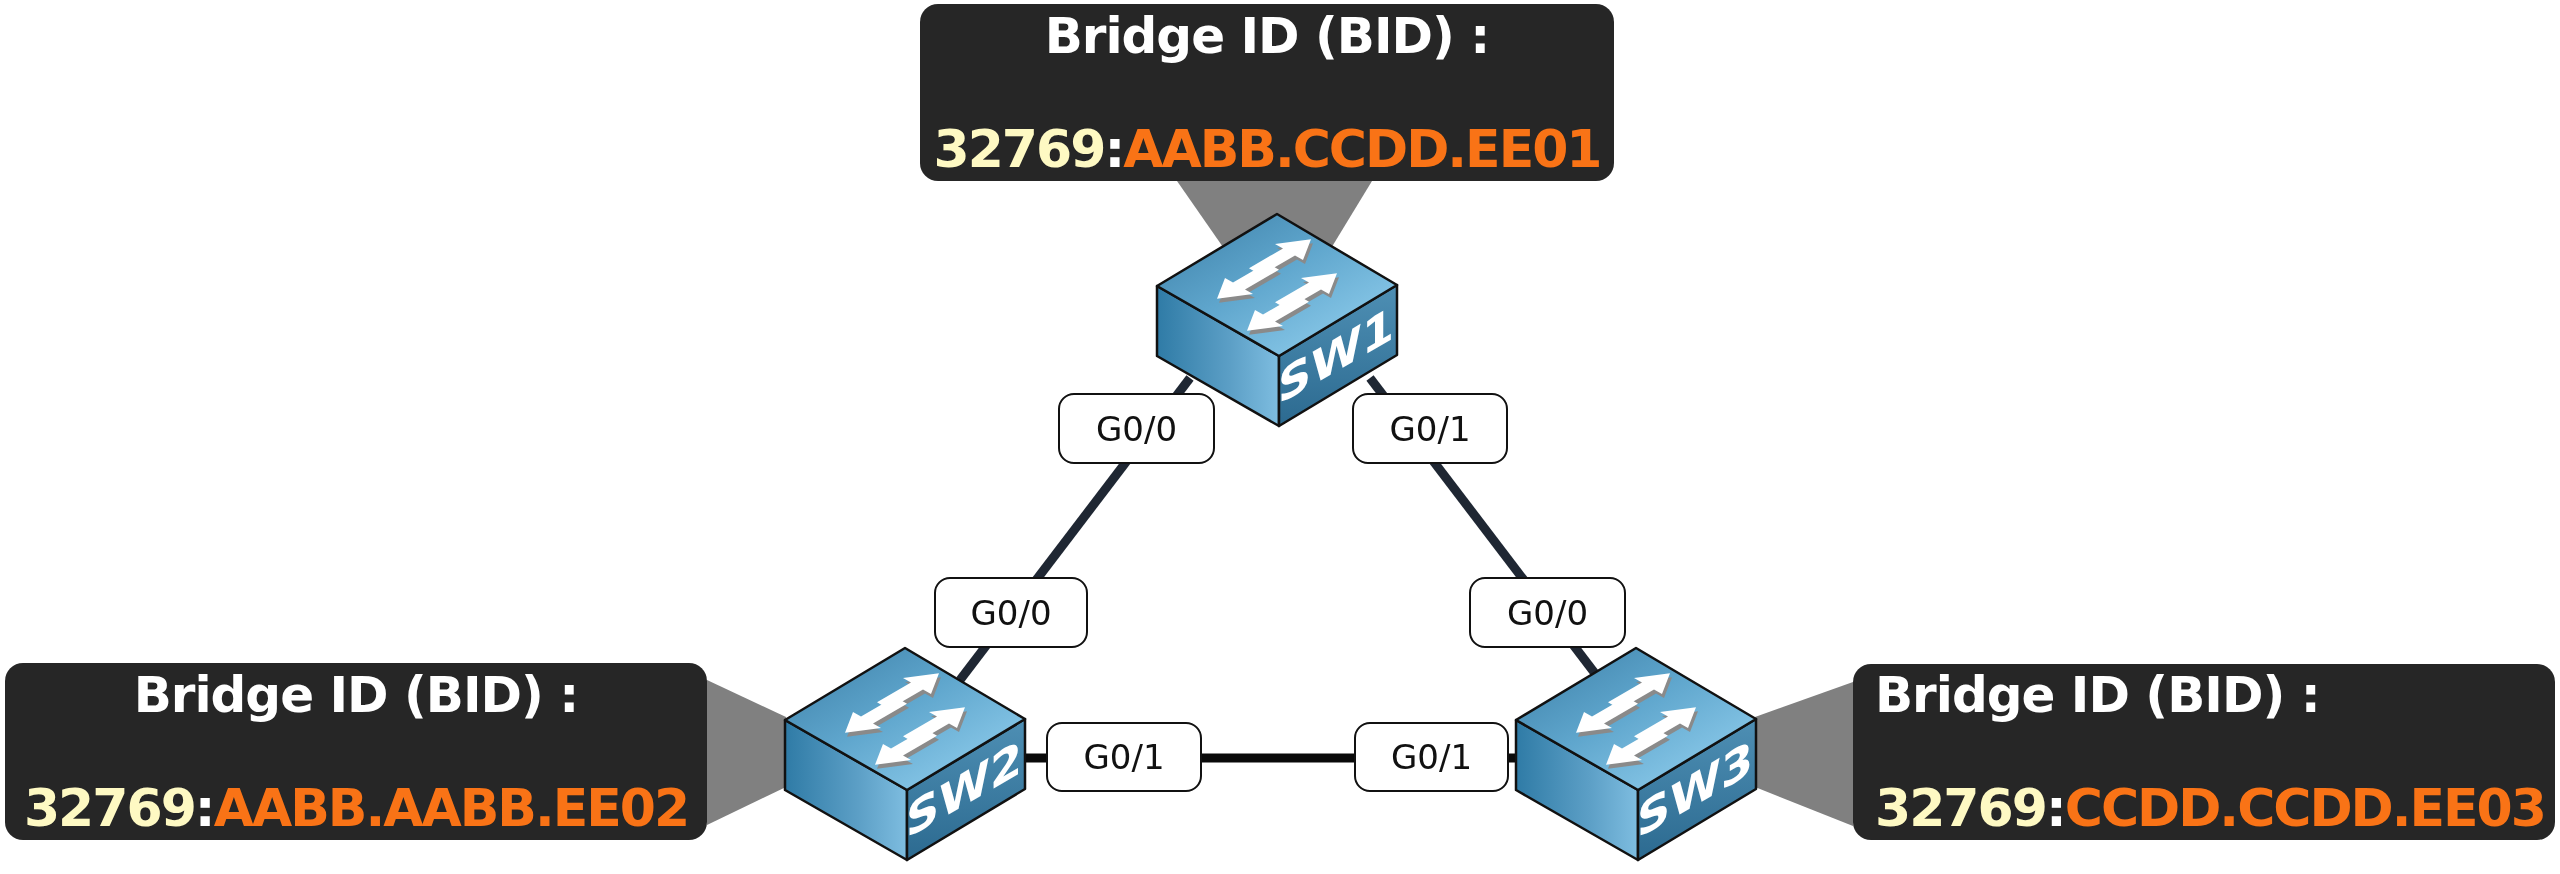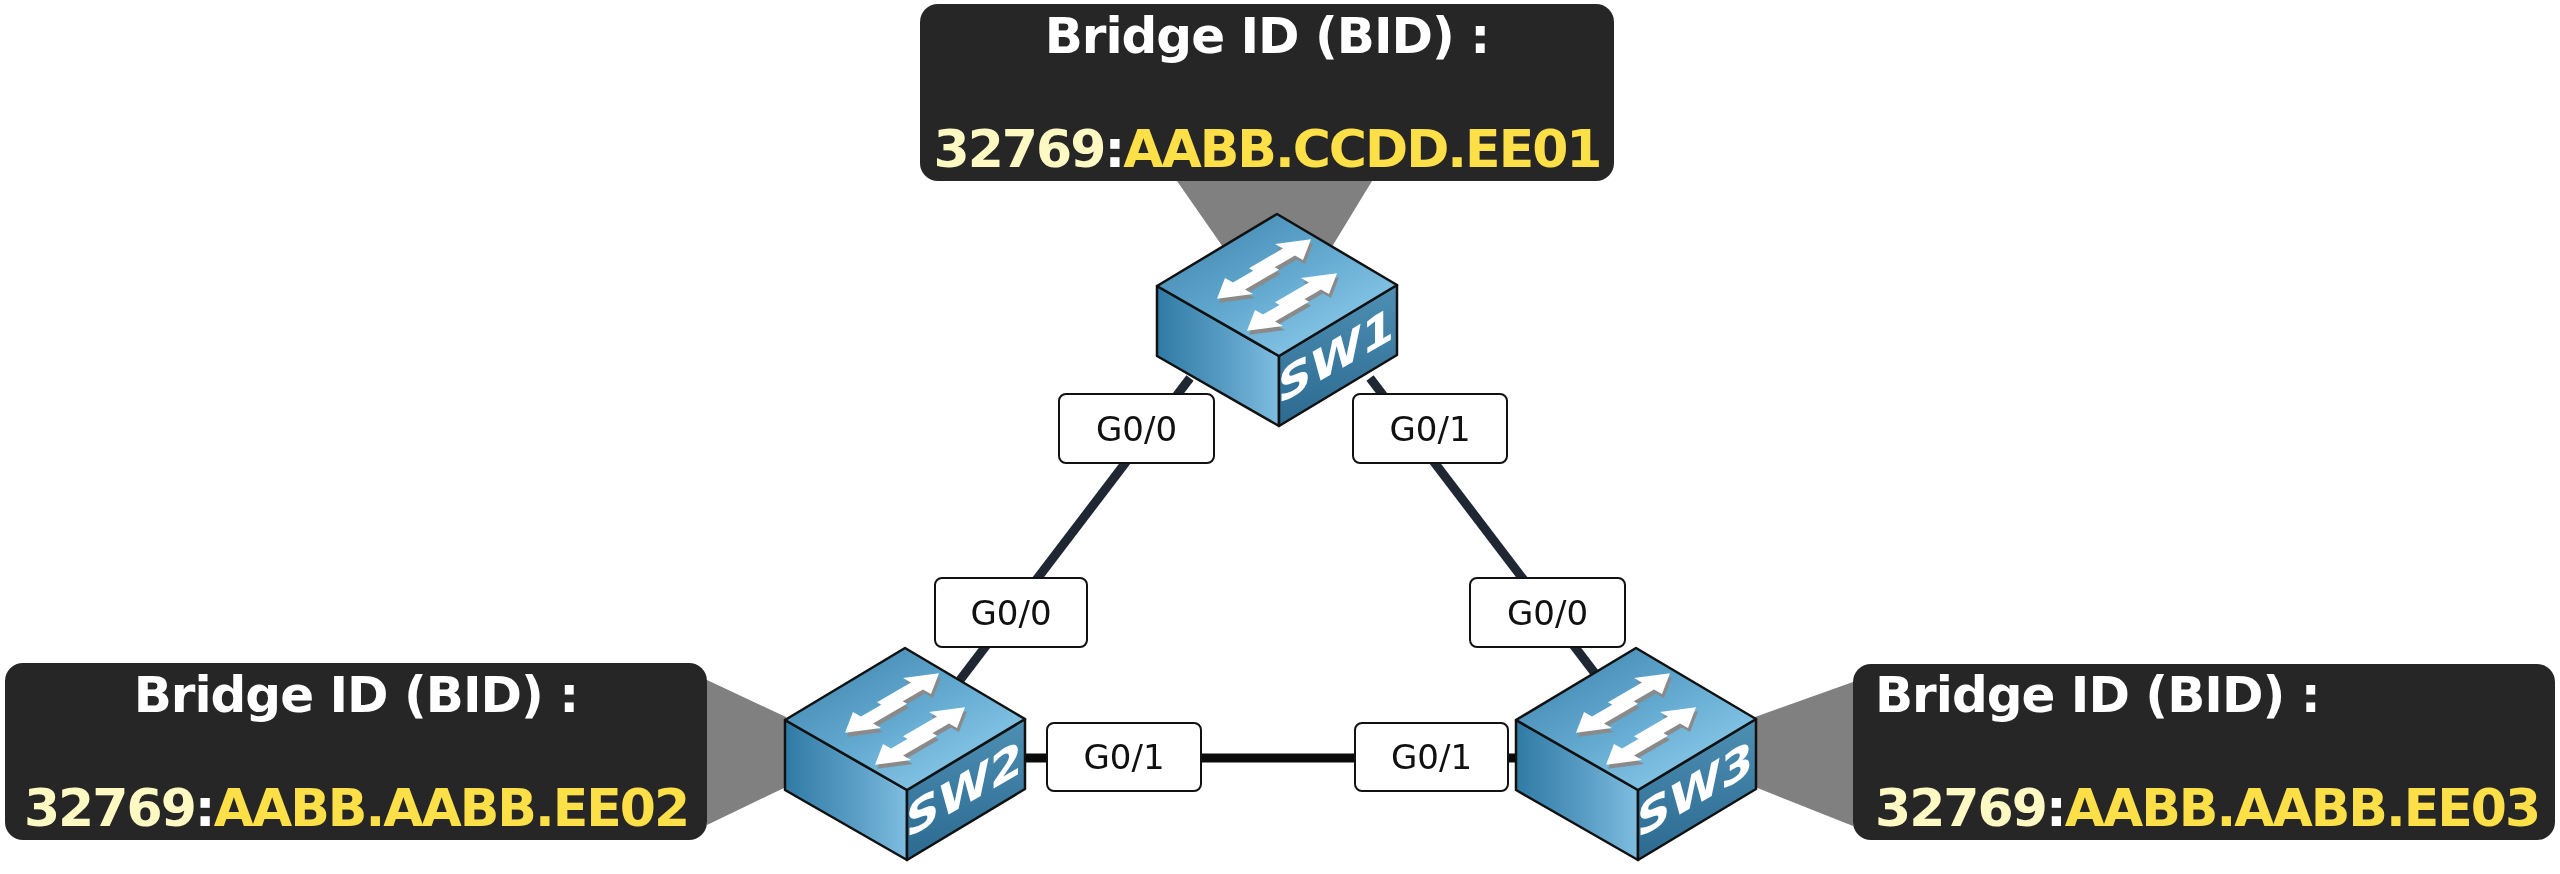--- a/index.html
+++ b/index.html
@@ -12,30 +12,30 @@
       box-sizing: border-box;
       color: #ffffff;
       font-family: "DejaVu Sans", sans-serif;
       font-weight: bold;
       display: flex; flex-direction: column; justify-content: center; gap: 48px;
     }
     .bid-box .line1 { font-size: 50px; line-height: 64px; letter-spacing: -1px; }
     .bid-box .line2 { font-size: 52px; line-height: 66px; letter-spacing: -2px; }
     .bid-box .prio { color: #fef9c3; }
     .bid-box .sep { color: #ffffff; }
-    .bid-box .mac { color: #fde047; }
+    .bid-box .mac { color: #f97316; }
     #bid-sw1 { left: 920px; top: 4px; width: 694px; height: 177px; text-align: center; }
     #bid-sw2 { left: 5px; top: 663px; width: 702px; height: 177px; text-align: center; }
     #bid-sw3 { left: 1853px; top: 664px; width: 702px; height: 176px; text-align: left; padding-left: 22px; }
     .port {
       position: absolute;
       box-sizing: border-box;
       background: #ffffff;
       border: 2.5px solid #111111;
-      border-radius: 8px;
+      border-radius: 16px;
       font-family: "DejaVu Sans", sans-serif;
       font-size: 34px;
       color: #111;
       display: flex; align-items: center; justify-content: center;
       letter-spacing: 0px;
       font-weight: normal;
     }
   </style>
 </head>
 <body>
@@ -146,21 +146,21 @@
   <div class="line2"><span class="prio">32769</span><span class="sep">:</span><span class="mac">AABB.CCDD.EE01</span></div>
 </div>
 
 <div class="bid-box" id="bid-sw2">
   <div class="line1">Bridge ID (BID) :</div>
   <div class="line2"><span class="prio">32769</span><span class="sep">:</span><span class="mac">AABB.AABB.EE02</span></div>
 </div>
 
 <div class="bid-box" id="bid-sw3">
   <div class="line1">Bridge ID (BID) :</div>
-  <div class="line2"><span class="prio">32769</span><span class="sep">:</span><span class="mac">AABB.AABB.EE03</span></div>
+  <div class="line2"><span class="prio">32769</span><span class="sep">:</span><span class="mac">CCDD.CCDD.EE03</span></div>
 </div>
 
 <div class="port" style="left:1058px;top:393px;width:157px;height:71px;">G0/0</div>
 <div class="port" style="left:1352px;top:393px;width:156px;height:71px;">G0/1</div>
 <div class="port" style="left:934px;top:577px;width:154px;height:71px;">G0/0</div>
 <div class="port" style="left:1469px;top:577px;width:157px;height:71px;">G0/0</div>
 <div class="port" style="left:1046px;top:722px;width:156px;height:70px;">G0/1</div>
 <div class="port" style="left:1354px;top:722px;width:155px;height:70px;">G0/1</div>
 
 </body></html>

